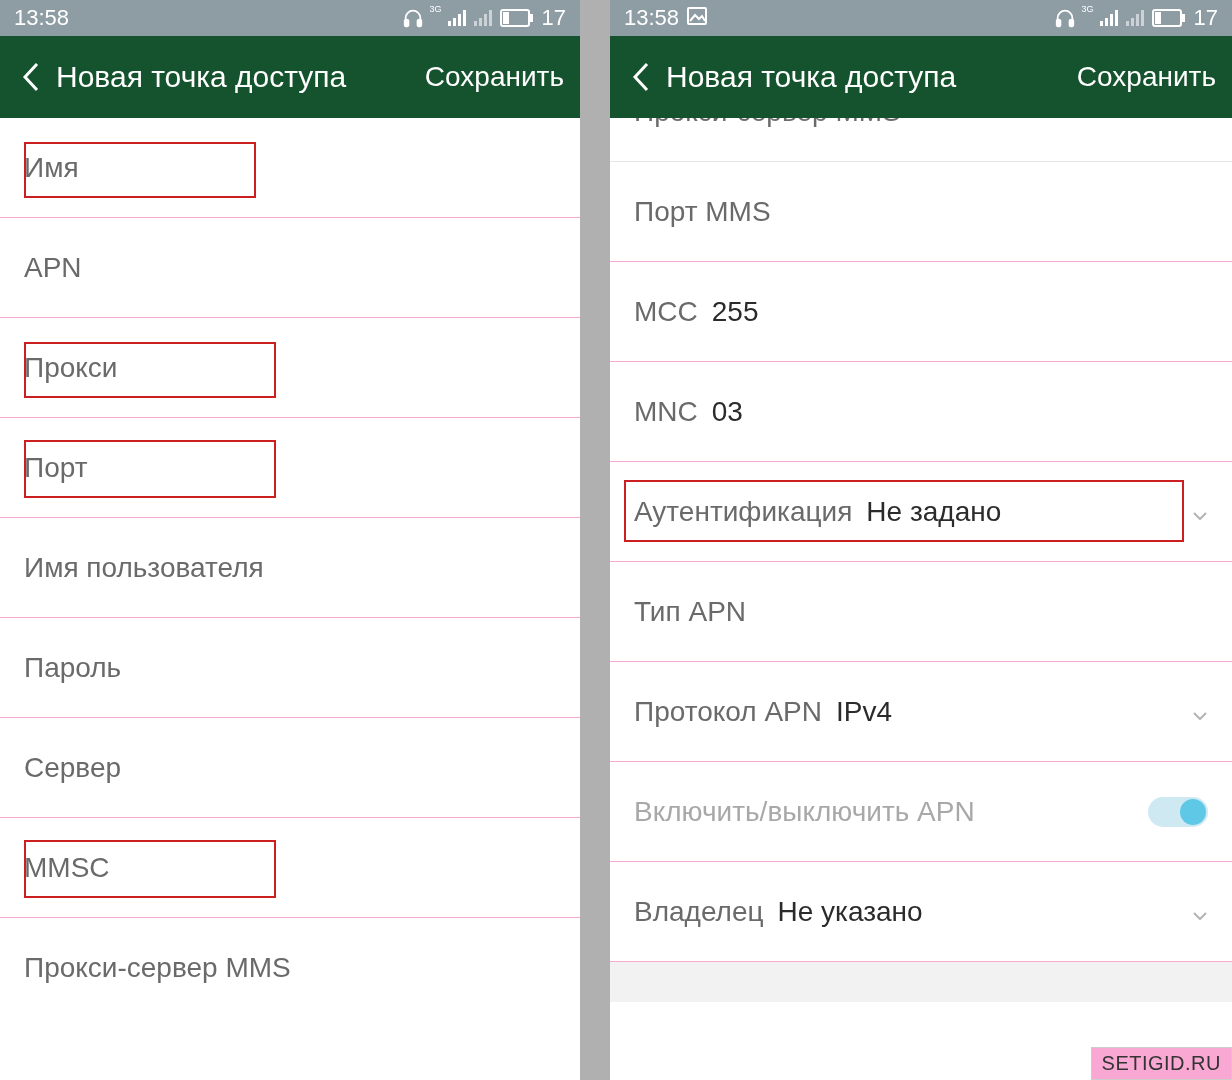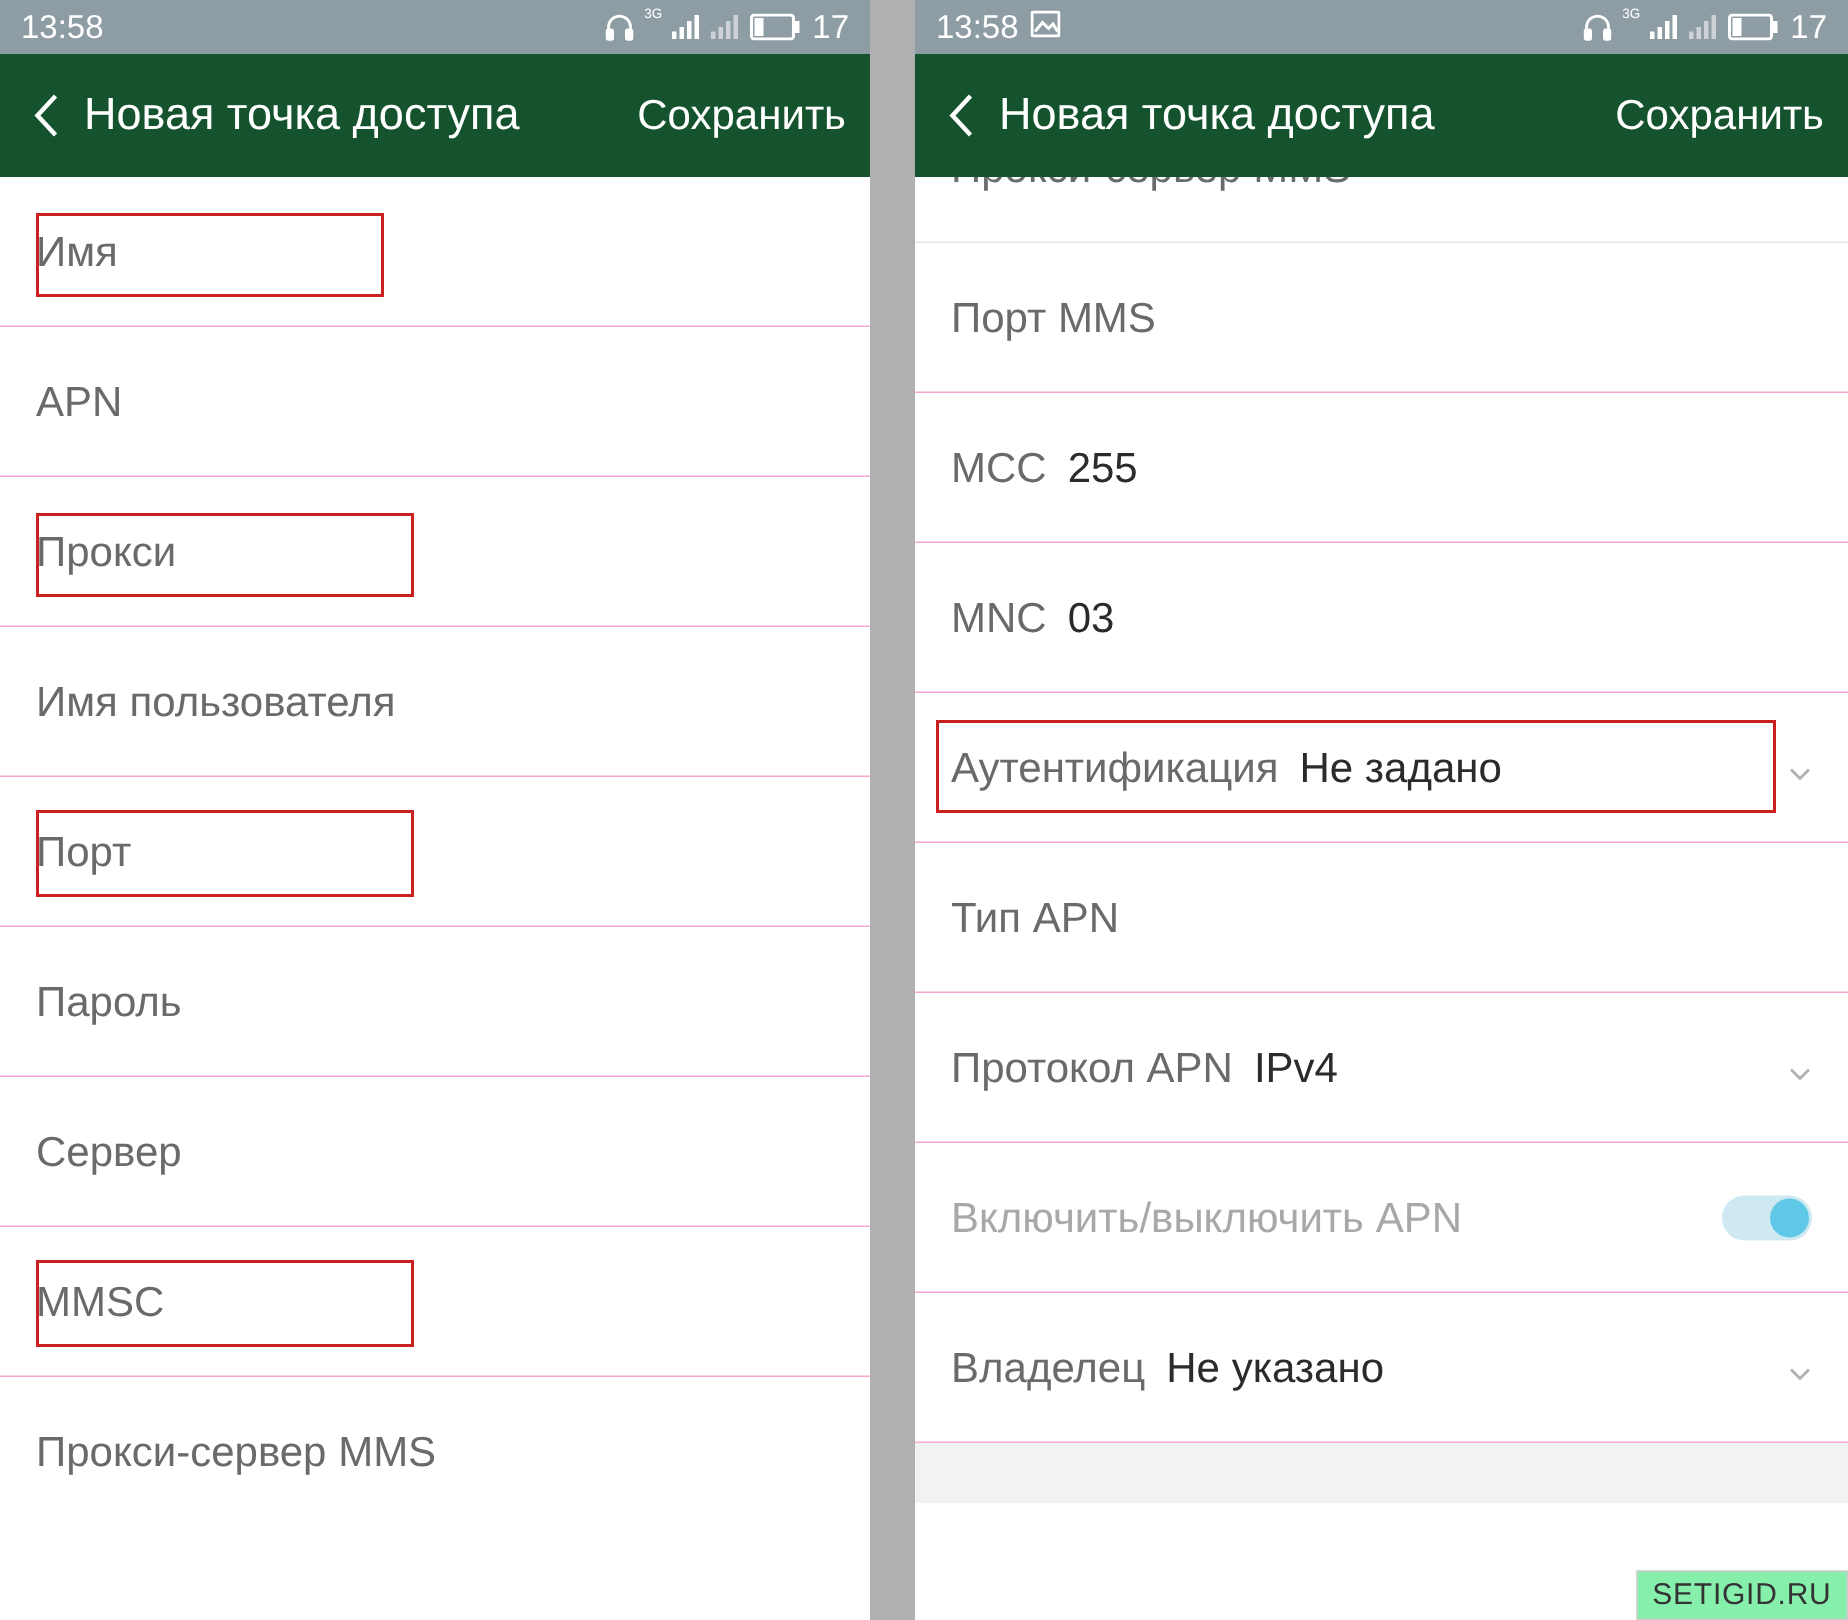--- a/index.html
+++ b/index.html
@@ -117,21 +117,21 @@
     color:#6a6a6a;
     font-size:28px;
     overflow:hidden;
   }
   .clipped-row span{ margin-top:-22px; }
 
   
   .watermark{
     position:absolute;
     right:0; bottom:0;
-    background:#86efac;
+    background:#f9a8d4;
     border:1px solid #ccc;
     padding:4px 10px;
     font-size:20px;
     color:#333;
     letter-spacing:0.5px;
   }
 </style>
 </head>
 <body>
 
@@ -188,25 +188,25 @@
       <div class="hl-box" style="left:24px;top:24px;width:232px;height:56px;"></div>
     </div>
     <div class="row">
       <span class="label">APN</span>
     </div>
     <div class="row">
       <span class="label">Прокси</span>
       <div class="hl-box" style="left:24px;top:24px;width:252px;height:56px;"></div>
     </div>
     <div class="row">
-      <span class="label">Имя пользователя</span>
-    </div>
-    <div class="row">
       <span class="label">Порт</span>
       <div class="hl-box" style="left:24px;top:22px;width:252px;height:58px;"></div>
+    </div>
+    <div class="row">
+      <span class="label">Имя пользователя</span>
     </div>
     <div class="row">
       <span class="label">Пароль</span>
     </div>
     <div class="row">
       <span class="label">Сервер</span>
     </div>
     <div class="row">
       <span class="label">MMSC</span>
       <div class="hl-box" style="left:24px;top:22px;width:252px;height:58px;"></div>

